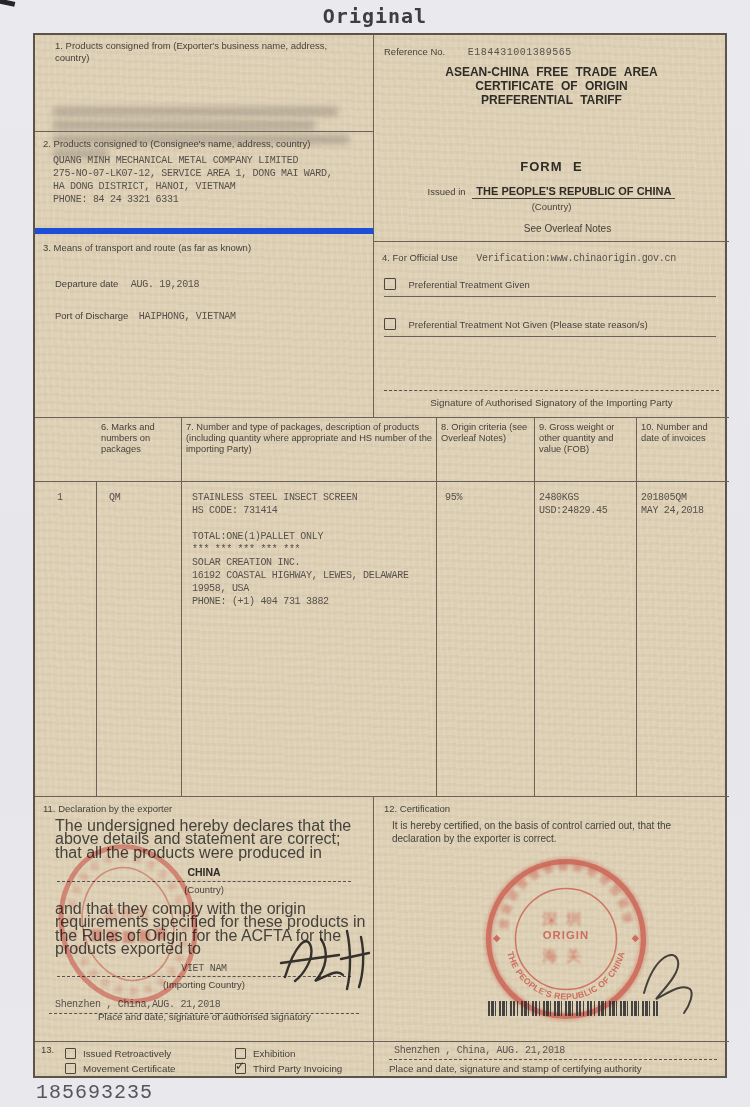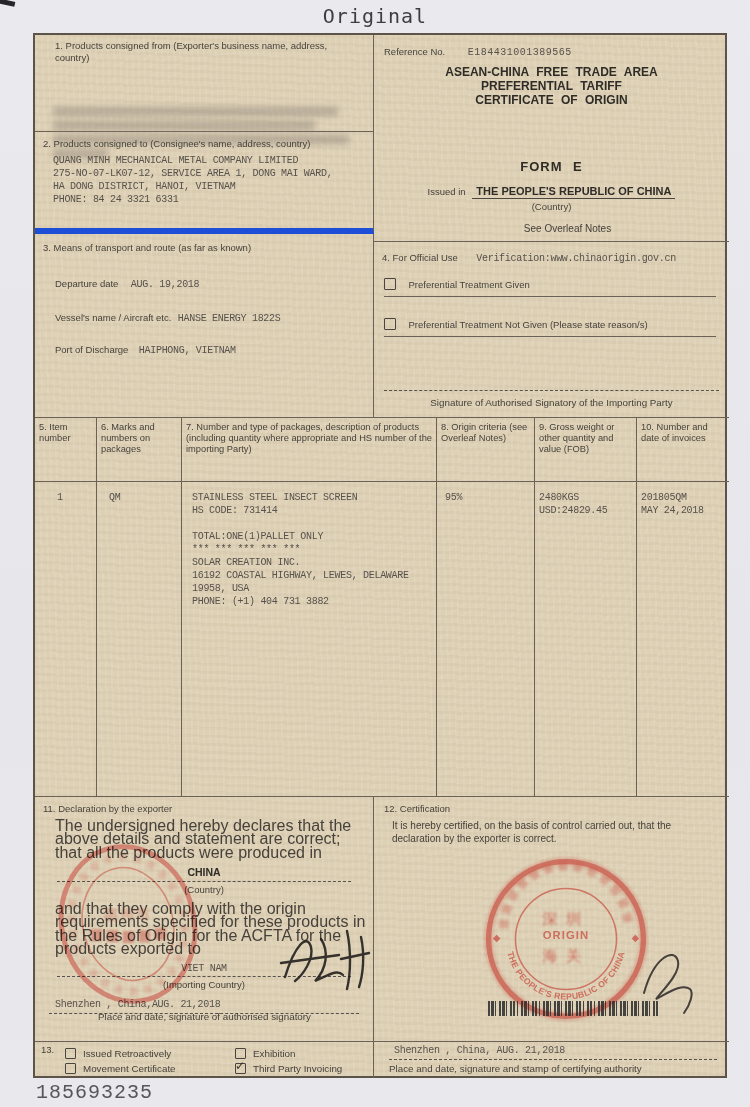--- a/index.html
+++ b/index.html
@@ -2,21 +2,21 @@
 <html><head>
 <meta charset="utf-8">
 <style>
   html,body{margin:0;padding:0;}
   body{width:750px;height:1107px;overflow:hidden;}
   .page{position:relative;width:750px;height:1107px;
     background:linear-gradient(180deg,#eae9ee 0%,#e7e6eb 60%,#e9e8ed 100%);
     font-family:"Liberation Sans",sans-serif;color:#46423b;}
   .corner-mark{position:absolute;left:-3px;top:0px;width:18px;height:5px;background:#26262a;transform:rotate(12deg);}
   .heading{position:absolute;top:4px;left:0;width:750px;text-align:center;
-    font-family:"DejaVu Sans Mono",monospace;font-weight:400;font-size:20px;color:#3d3d42;letter-spacing:1px;}
+    font-family:"DejaVu Sans Mono",monospace;font-weight:700;font-size:20px;color:#3d3d42;letter-spacing:1px;}
   .sheet{position:absolute;left:33px;top:33px;width:694px;height:1045px;
     border:2px solid #5c5449;background:#ddd0b5;box-sizing:border-box;}
   .sheet::before{content:"";position:absolute;inset:0;z-index:0;pointer-events:none;
     background:
       repeating-linear-gradient(88deg, rgba(255,255,255,.08) 0 2px, rgba(0,0,0,0) 2px 6px),
       repeating-linear-gradient(2deg, rgba(154,124,82,.06) 0 3px, rgba(0,0,0,0) 3px 8px),
       repeating-radial-gradient(circle at 30% 20%, rgba(255,255,255,.05) 0 2px, rgba(0,0,0,0) 2px 9px);}
   .sheet > div{position:absolute;box-sizing:border-box;z-index:1;}
   .lbl{font-size:9.5px;line-height:11.5px;color:#46423b;}
   .tw{font-family:"Liberation Mono","DejaVu Sans Mono",monospace;font-size:10px;line-height:13px;color:#57514b;letter-spacing:-0.3px;}
@@ -115,39 +115,35 @@
         <div class="twl">PHONE: 84 24 3321 6331</div>
       </div>
     </div>
 
     <div class="box3">
       <div class="lbl">3. Means of transport and route (as far as known)</div>
       <div style="margin:19px 0 0 12px;">
         <span class="lbl">Departure date</span>
         <span class="tw" style="margin-left:8px;">AUG. 19,2018</span>
       </div>
-      <div style="margin:16px 0 0 12px;">
-        <span class="lbl">Vessel's name / Aircraft etc.</span>
-        <span class="tw" style="margin-left:2px;">HANSE ENERGY 1822S</span>
-      </div>
       <div style="margin:14px 0 0 12px;">
         <span class="lbl">Port of Discharge</span>
         <span class="tw" style="margin-left:6px;">HAIPHONG, VIETNAM</span>
       </div>
     </div>
 
     <div class="rhead">
       <div class="refrow">
         <span class="lbl">Reference No.</span>
         <span class="tw refval">E184431001389565</span>
       </div>
       <div class="titleblock">
         <div class="tline">ASEAN-CHINA FREE TRADE AREA</div>
+        <div class="tline">CERTIFICATE OF ORIGIN</div>
         <div class="tline">PREFERENTIAL TARIFF</div>
-        <div class="tline">CERTIFICATE OF ORIGIN</div>
       </div>
       <div class="forme">FORM E</div>
       <div class="issued">
         <span class="lbl">Issued in</span>
         <span class="issued-country">THE PEOPLE'S REPUBLIC OF CHINA</span>
       </div>
       <div class="ccap lbl">(Country)</div>
       <div class="overleaf lbl">See Overleaf Notes</div>
     </div>
 
@@ -162,23 +158,20 @@
       </div>
       <div class="opt opt2">
         <span class="cb"><span class="mk"></span></span>
         <span class="lbl">Preferential Treatment Not Given (Please state reason/s)</span>
       </div>
       <div class="dash d4"></div>
       <div class="lbl sigcap4">Signature of Authorised Signatory of the Importing Party</div>
     </div>
 
     <div class="thead">
-      <div class="cell c1 th">
-          <div class="lbl">5. Item number</div>
-        </div>
       <div class="cell c2 th">
           <div class="lbl">6. Marks and numbers on packages</div>
         </div>
       <div class="cell c3 th">
           <div class="lbl" style="margin-left:0;">7. Number and type of packages, description of products (including quantity where appropriate and HS number of the importing Party)</div>
         </div>
       <div class="cell c4 th">
           <div class="lbl">8. Origin criteria (see Overleaf Notes)</div>
         </div>
       <div class="cell c5 th">

